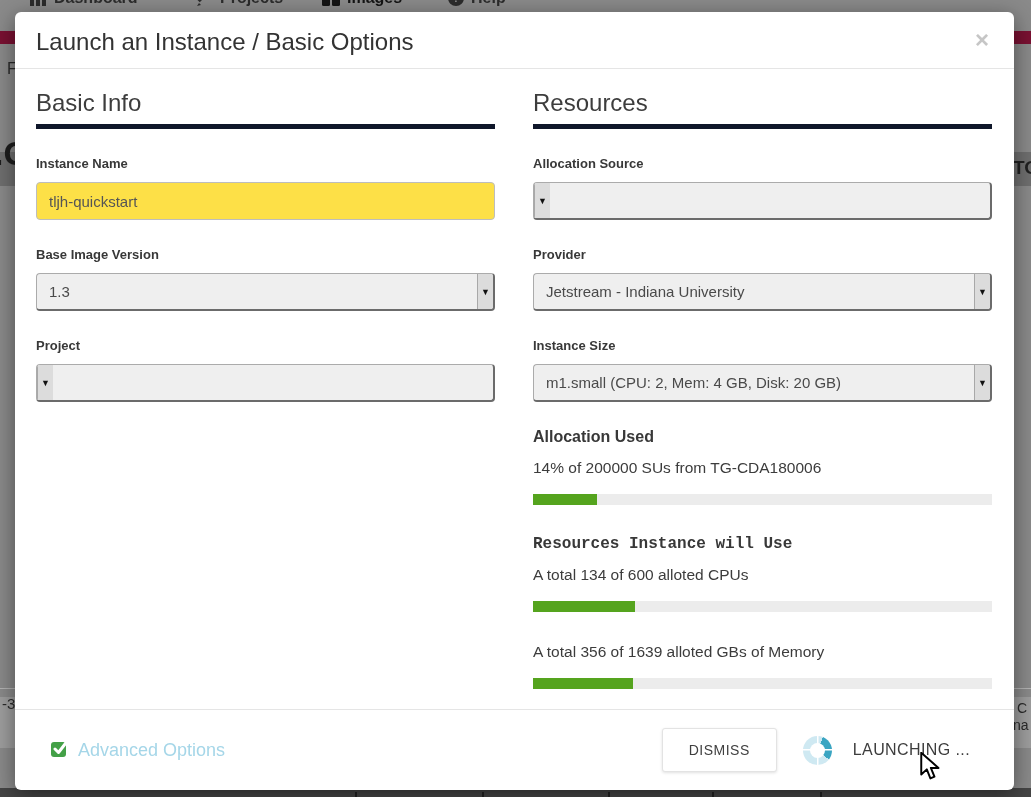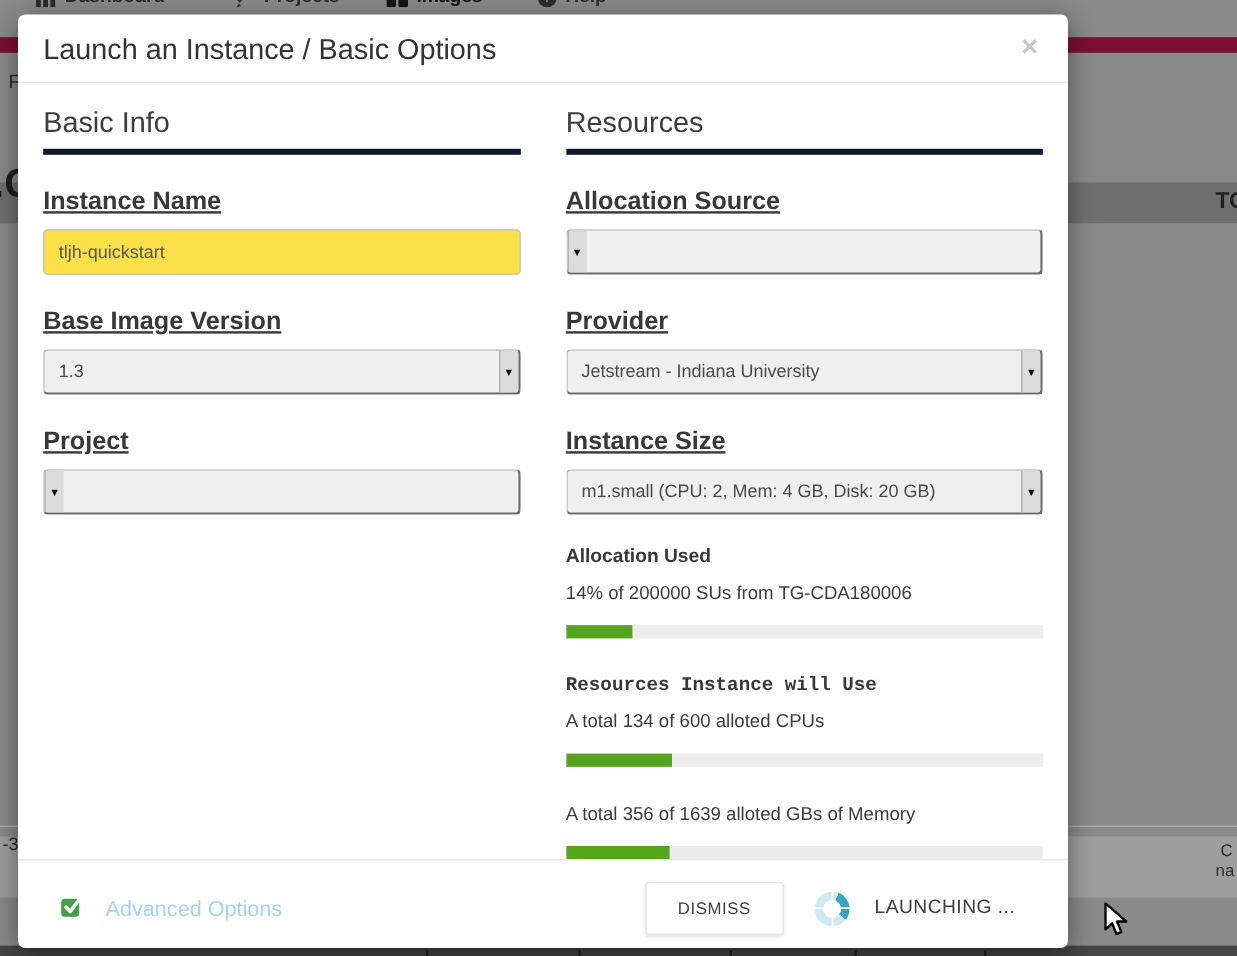--- a/index.html
+++ b/index.html
@@ -28,40 +28,40 @@
   .frag-top-left { left:7px; top:60px; font-size:16px; }
   .frag-left-heading { left:-6px; top:134px; font-size:34px; font-weight:700; color:#1d1d1d; }
   .frag-right-heading { left:1013px; top:157px; font-size:19px; font-weight:700; color:#202020; }
   .frag-bottom-left { left:2px; top:695px; font-size:15px; }
   .frag-right-1 { left:1017px; top:700px; font-size:14px; }
   .frag-right-2 { left:1013px; top:717px; font-size:14px; }
   .tick { position:absolute; top:792px; width:2px; height:5px; background:#222; }
 
   
   .modal {
-    position:absolute; left:15px; top:12px; width:875px; height:778px; z-index:10;
+    position:absolute; left:15px; top:12px; width:999px; height:778px; z-index:10;
     background:#fff; border-radius:6px; box-shadow:0 5px 22px rgba(0,0,0,.45);
     display:flex; flex-direction:column;
   }
   .modal-header {
     padding:15px 21px 11px 21px; border-bottom:1px solid #e5e5e5;
     display:flex; align-items:flex-start;
   }
   .modal-title { font-size:24px; font-weight:400; color:#333; line-height:30px; }
   .modal-close {
     margin-left:auto; background:none; border:none; cursor:pointer;
     font-size:24px; line-height:22px; color:#c6c6c6; font-weight:700; padding:2px 4px;
   }
   .modal-body { flex:1 1 auto; padding:0 21px; display:flex; gap:38px; }
   .col { width:459px; }
   .col-heading {
     margin-top:20px; font-size:24px; font-weight:400; color:#3d3d3d;
     padding-bottom:7px; border-bottom:5px solid #0f172a;
   }
-  .field-label { display:block; margin:27px 0 11px 0; font-size:21px; font-weight:700; color:#383838;text-decoration:underline; }
+  .field-label { display:block; margin:27px 0 11px 0; font-size:13px; font-weight:700; color:#383838; }
   .text-input {
     width:100%; height:38px; background:#fde047; border:1px solid #bdbdbd; border-radius:4px;
     font-family:"Liberation Sans", sans-serif; font-size:15px; color:#555; padding:0 12px;
   }
   .select {
     width:100%; height:38px; background:#efefef; border:1px solid #ababab;
     border-right:2px solid #6b6b6b; border-bottom:2px solid #6b6b6b;
     border-radius:4px; display:flex; align-items:center; cursor:pointer; overflow:hidden;
   }
   .select-value { flex:1 1 auto; font-size:15px; color:#4a4a4a; padding:0 12px; white-space:nowrap; }
@@ -74,21 +74,21 @@
   .res-text { margin-top:13px; font-size:15.5px; color:#3c3c3c; }
   .res-text.mem { margin-top:31px; }
   .res-subhead.second { margin-top:30px;font-family:Liberation Mono, monospace; }
   .progress { margin-top:17px; width:100%; height:11px; background:#ececec; }
   .progress-fill { height:100%; background:var(--progress-green,#55a41e); }
 
   .modal-footer {
     flex:0 0 81px; border-top:1px solid #e5e5e5;
     display:flex; align-items:center; padding:0 44px 0 35px;
   }
-  .advanced-options { display:flex; align-items:center; gap:19px; cursor:pointer; background:none; border:none; }
+  .advanced-options { display:flex; align-items:center; gap:9px; cursor:pointer; background:none; border:none; }
   .advanced-options-label { font-size:18px; color:var(--link-blue,#a5d6e8); }
   .dismiss-button {
     margin-left:auto; background:#fff; border:1px solid #e3e3e3; border-radius:3px;
     box-shadow:0 1px 3px rgba(0,0,0,.12); padding:13px 26px; cursor:pointer;
     font-family:"Liberation Sans", sans-serif; font-size:14px; color:#3f3f3f; letter-spacing:.5px;
   }
   .launching-button {
     margin-left:26px; display:flex; align-items:center; gap:21px;
     background:none; border:none; cursor:pointer;
     font-family:"Liberation Sans", sans-serif; font-size:16px; color:#3d3d3d; letter-spacing:.4px;

